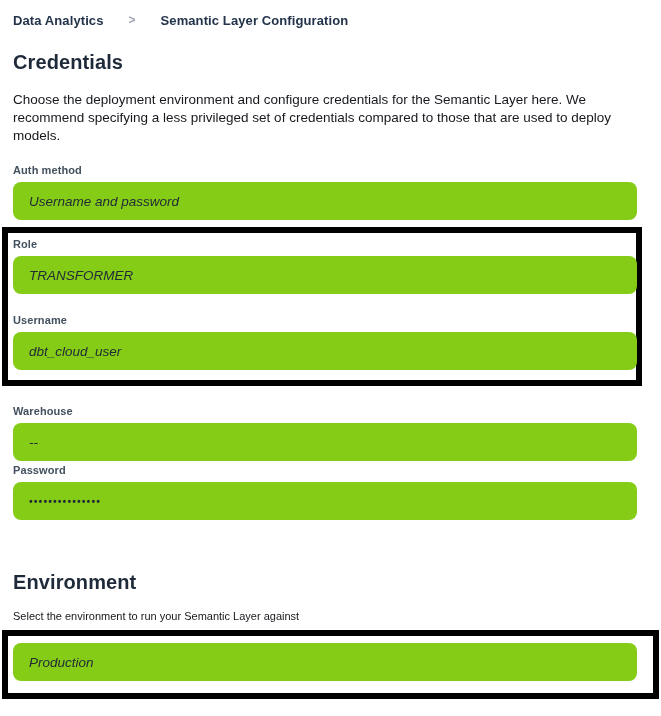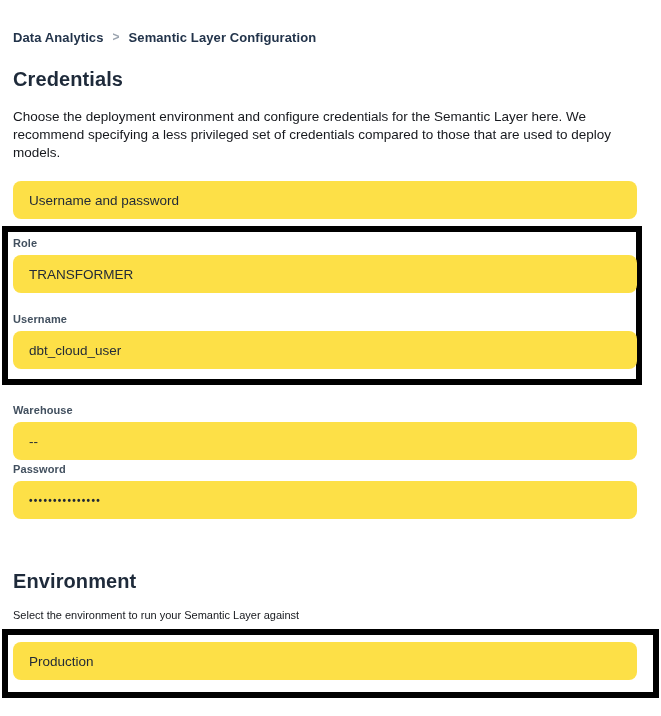--- a/index.html
+++ b/index.html
@@ -7,22 +7,22 @@
     width: 661px; height: 716px;
     background: #ffffff;
     font-family: "Liberation Sans", sans-serif;
     color: #1e2a3a;
     overflow: hidden;
   }
   .page { width: 661px; height: 716px; background: #ffffff; }
 
   
   .breadcrumb {
-    display: flex; align-items: center; gap: 9px;
-    padding: 30px 13px 0 13px;
+    display: flex; align-items: center; gap: 25px;
+    padding: 13px 13px 0 13px;
     font-size: 13px; font-weight: 700;
   }
   .crumb { color: #22334a; letter-spacing: .1px; }
   .crumb-sep { color: #9aa3ae; font-size: 12px; font-weight: 700; transform: translateY(-1px); }
 
   
   .section-title {
     margin: 23px 13px 0 13px;
     font-size: 20px; font-weight: 700; color: #1e2a3a;
     letter-spacing: .1px;
@@ -39,25 +39,25 @@
 
   
   .form-group { margin: 19px 24px 0 13px; }
   .field-label {
     display: block;
     font-size: 11px; font-weight: 700; color: #42505f;
     margin-bottom: 6px; letter-spacing: .1px;
   }
   .field-box {
     height: 38px; width: 624px;
-    background: #fde047;
+    background: #84cc16;
     border-radius: 8px;
     display: flex; align-items: center;
     padding: 0 16px;
-    font-size: 13.5px; color: #232b37;
+    font-size: 13.5px; color: #232b37; font-style: italic;
   }
   .password-value {
     font-size: 10px; font-weight: 700; letter-spacing: 1.3px; color: #1e2633;
   }
 
   
   .highlight-box {
     border: 6px solid #000000;
     margin: 7px 19px 0 2px;
     padding: 5px 16px 10px 5px;
@@ -83,20 +83,21 @@
     <span class="crumb">Data Analytics</span>
     <span class="crumb-sep">&gt;</span>
     <span class="crumb">Semantic Layer Configuration</span>
   </nav>
 
   <h1 class="section-title">Credentials</h1>
 
   <p class="description">Choose the deployment environment and configure credentials for the Semantic Layer here. We recommend specifying a less privileged set of credentials compared to those that are used to deploy models.</p>
 
   <div class="form-group">
+    <span class="field-label">Auth method</span>
     <div class="field-box">
       <span>Username and password</span>
     </div>
   </div>
 
   <div class="highlight-box">
     <div class="form-group">
       <span class="field-label">Role</span>
       <div class="field-box">
         <span>TRANSFORMER</span>

